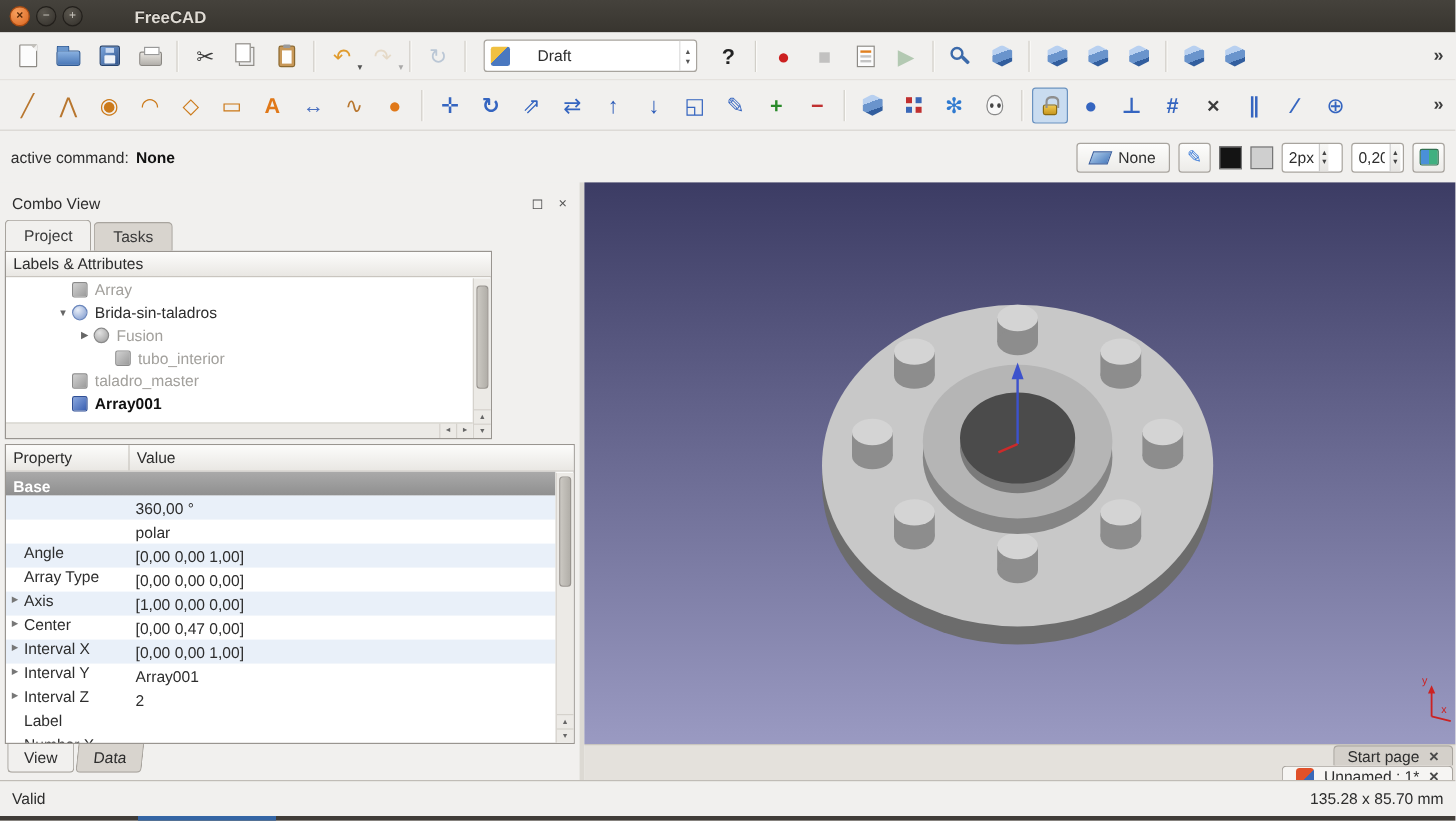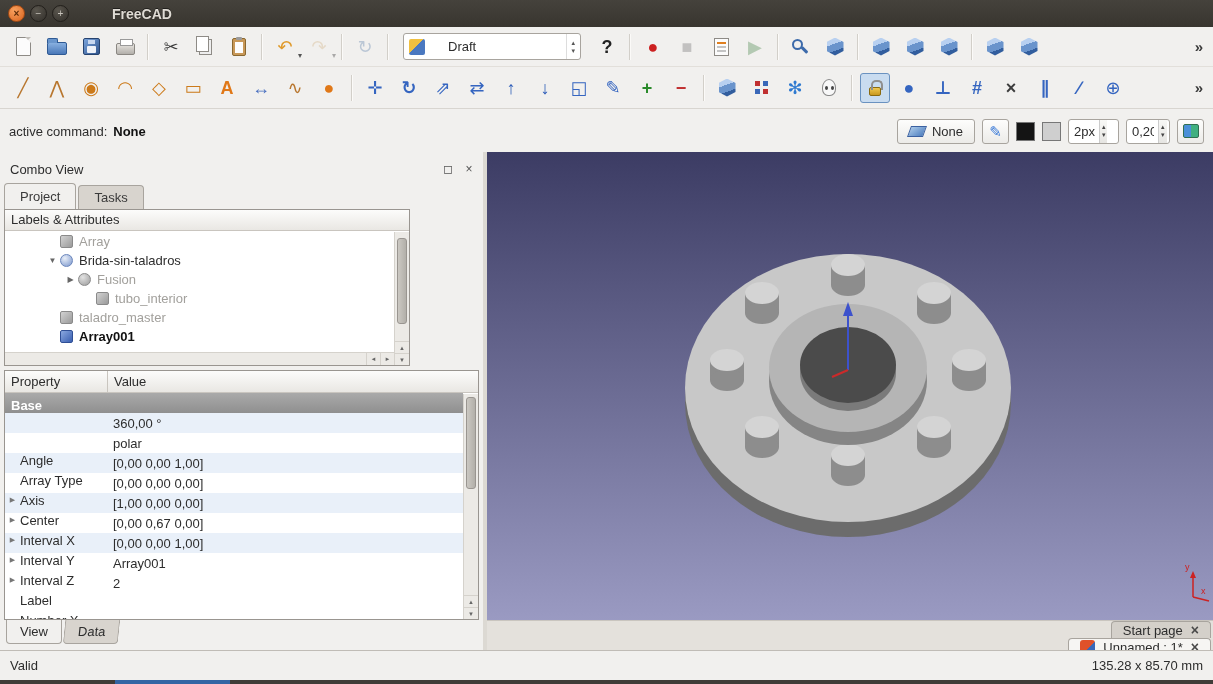--- a/index.html
+++ b/index.html
@@ -486,21 +486,21 @@
             <div class="vcell">
               <span>[1,00 0,00 0,00]</span>
             </div>
           </div>
           <div class="prow">
             <div class="pcell">
               <i class="pexp">▶</i>
               <span>Interval Y</span>
             </div>
             <div class="vcell">
-              <span>[0,00 0,67 0,00]</span>
+              <span>[0,00 0,47 0,00]</span>
             </div>
           </div>
           <div class="prow alt">
             <div class="pcell">
               <i class="pexp">▶</i>
               <span>Interval Z</span>
             </div>
             <div class="vcell">
               <span>[0,00 0,00 1,00]</span>
             </div>

